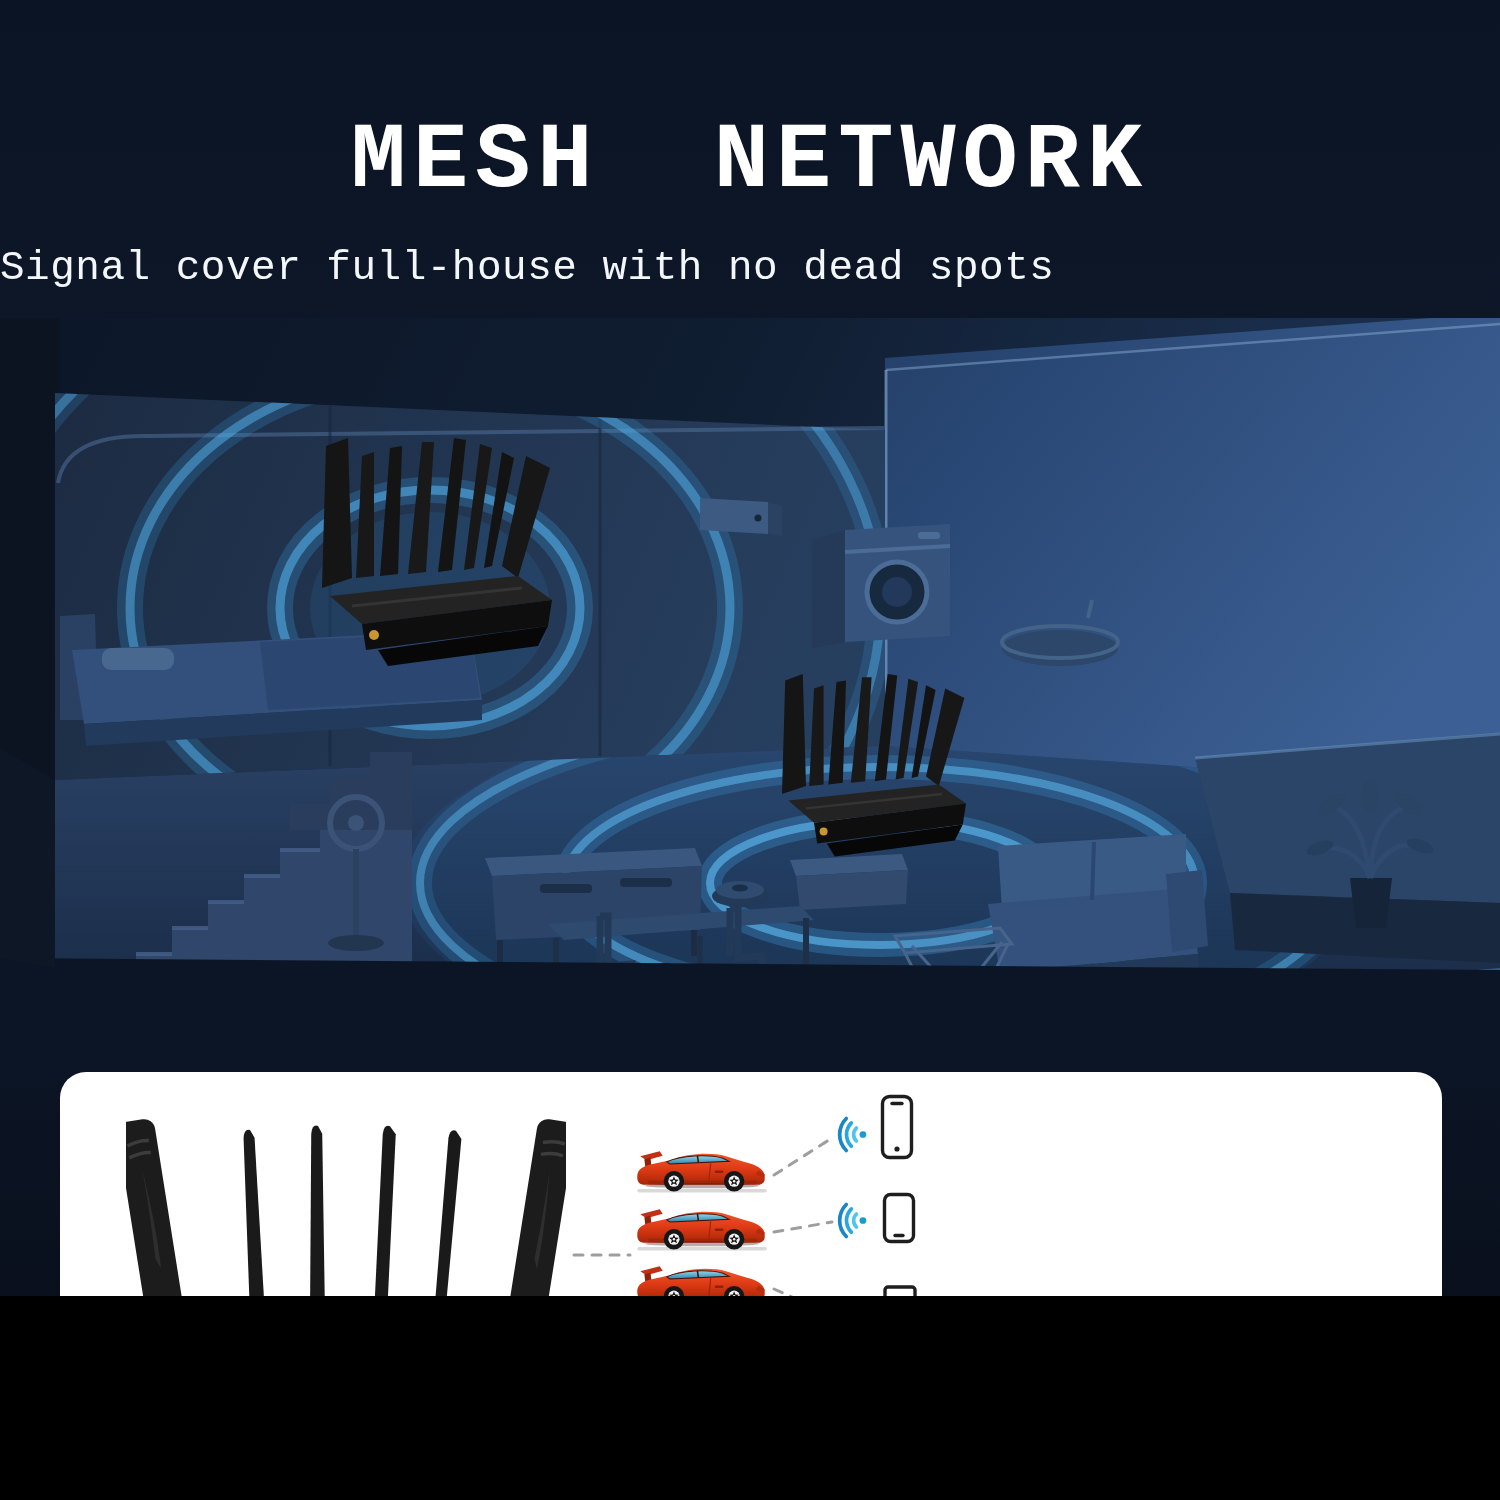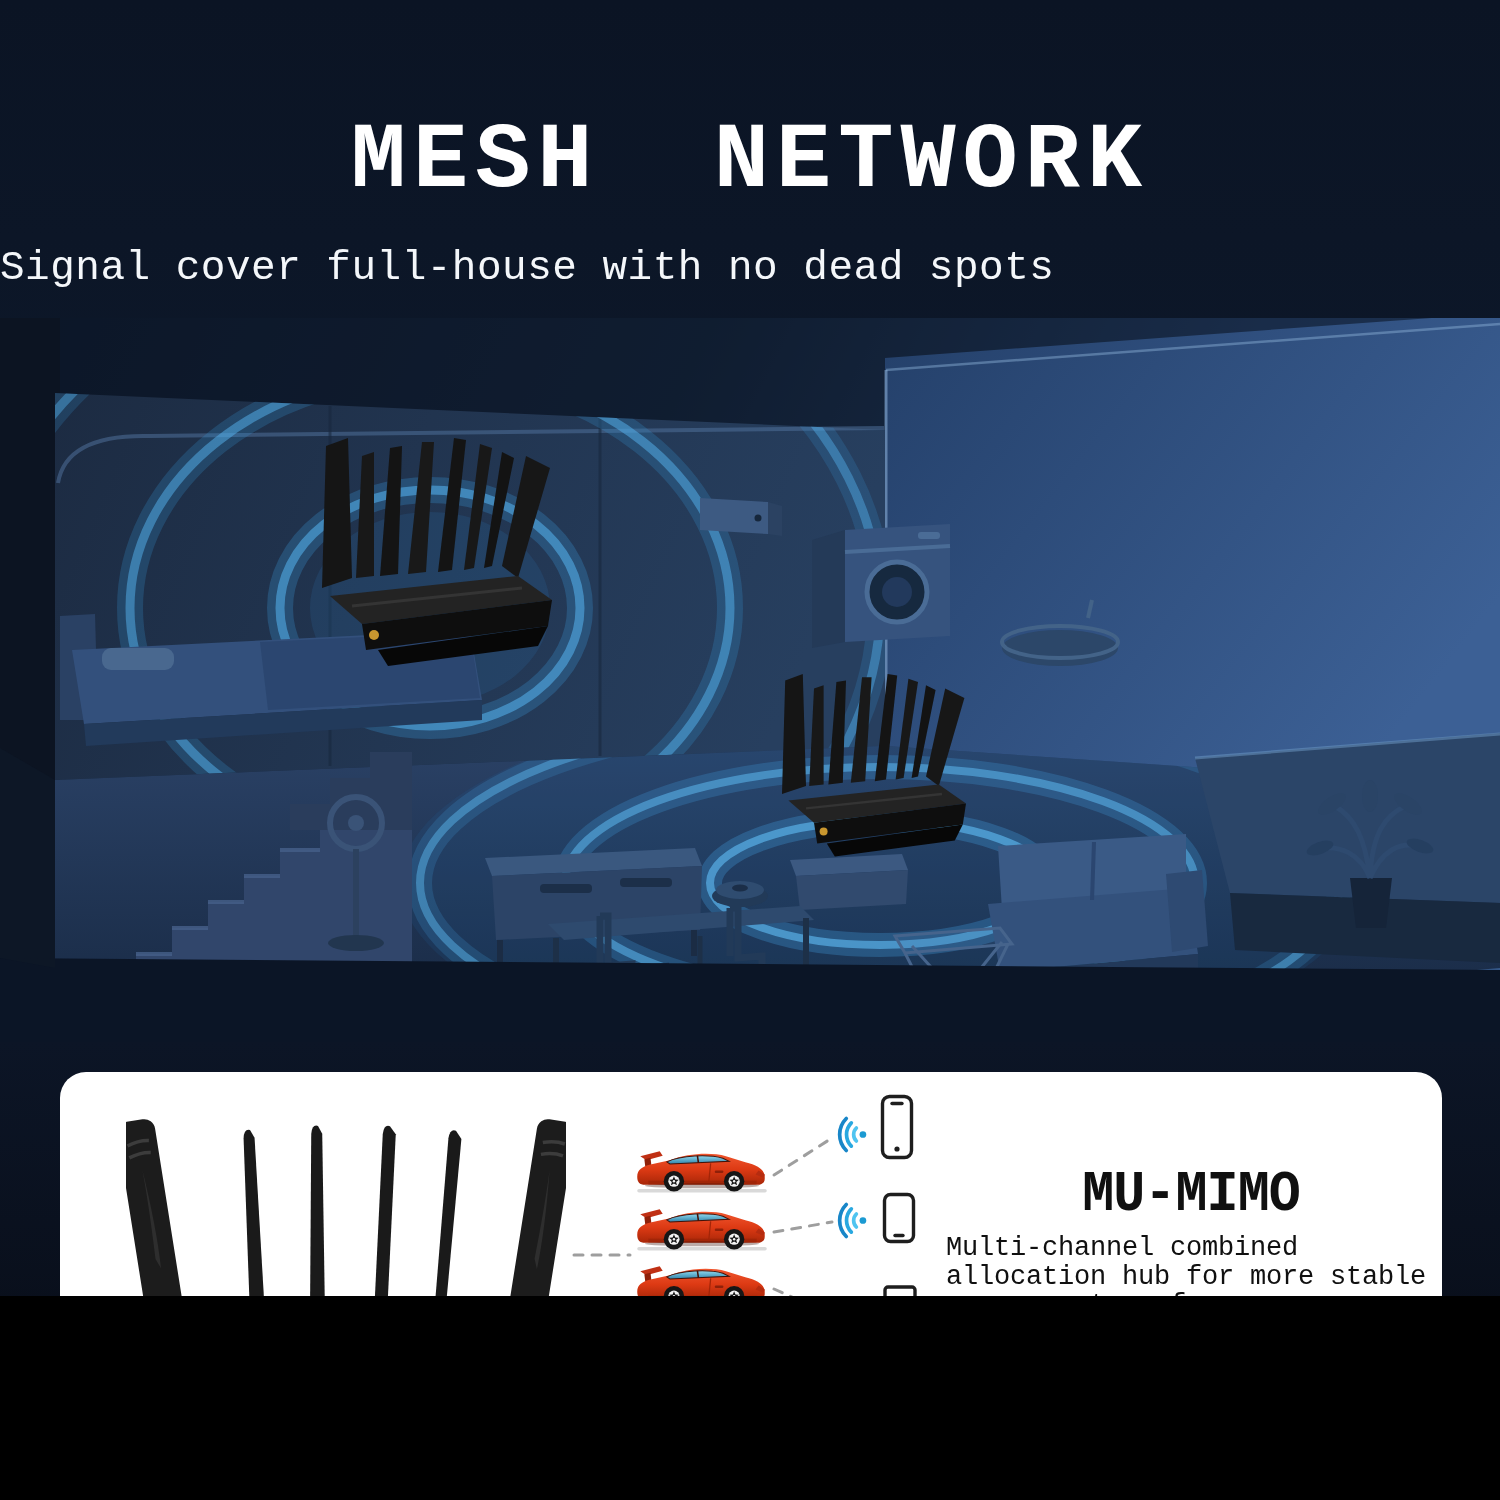--- a/index.html
+++ b/index.html
@@ -329,24 +329,20 @@
       </g>
     </svg>
     <svg class="device" style="left:814px;top:294px;width:50px;height:50px" viewBox="0 0 50 50" aria-hidden="true">
       <g fill="none" stroke="#1e1e1e" stroke-width="3.4" stroke-linecap="round" stroke-linejoin="round">
         <rect x="2.5" y="2.5" width="45" height="35" rx="6"></rect>
         <line x1="25" y1="39" x2="25" y2="45"></line>
         <line x1="15" y1="46.5" x2="35" y2="46.5"></line>
       </g>
     </svg>
 
-    <div class="mimo">
-      <h2>MU-MIMO</h2>
-      <p>Multi-channel combined allocation hub for more stable concurrent performance improvement</p>
-    </div>
   </div>
 
   <svg width="0" height="0" style="position:absolute" aria-hidden="true">
     <defs>
       <linearGradient id="carBodyGrad" x1="0" y1="0" x2="0" y2="1">
         <stop offset="0" stop-color="#f0562e"></stop>
           <stop offset="0.5" stop-color="#dd3a14"></stop>
           <stop offset="1" stop-color="#a82608"></stop>
       </linearGradient>
       <linearGradient id="glassGrad" x1="0" y1="0" x2="0" y2="1">

